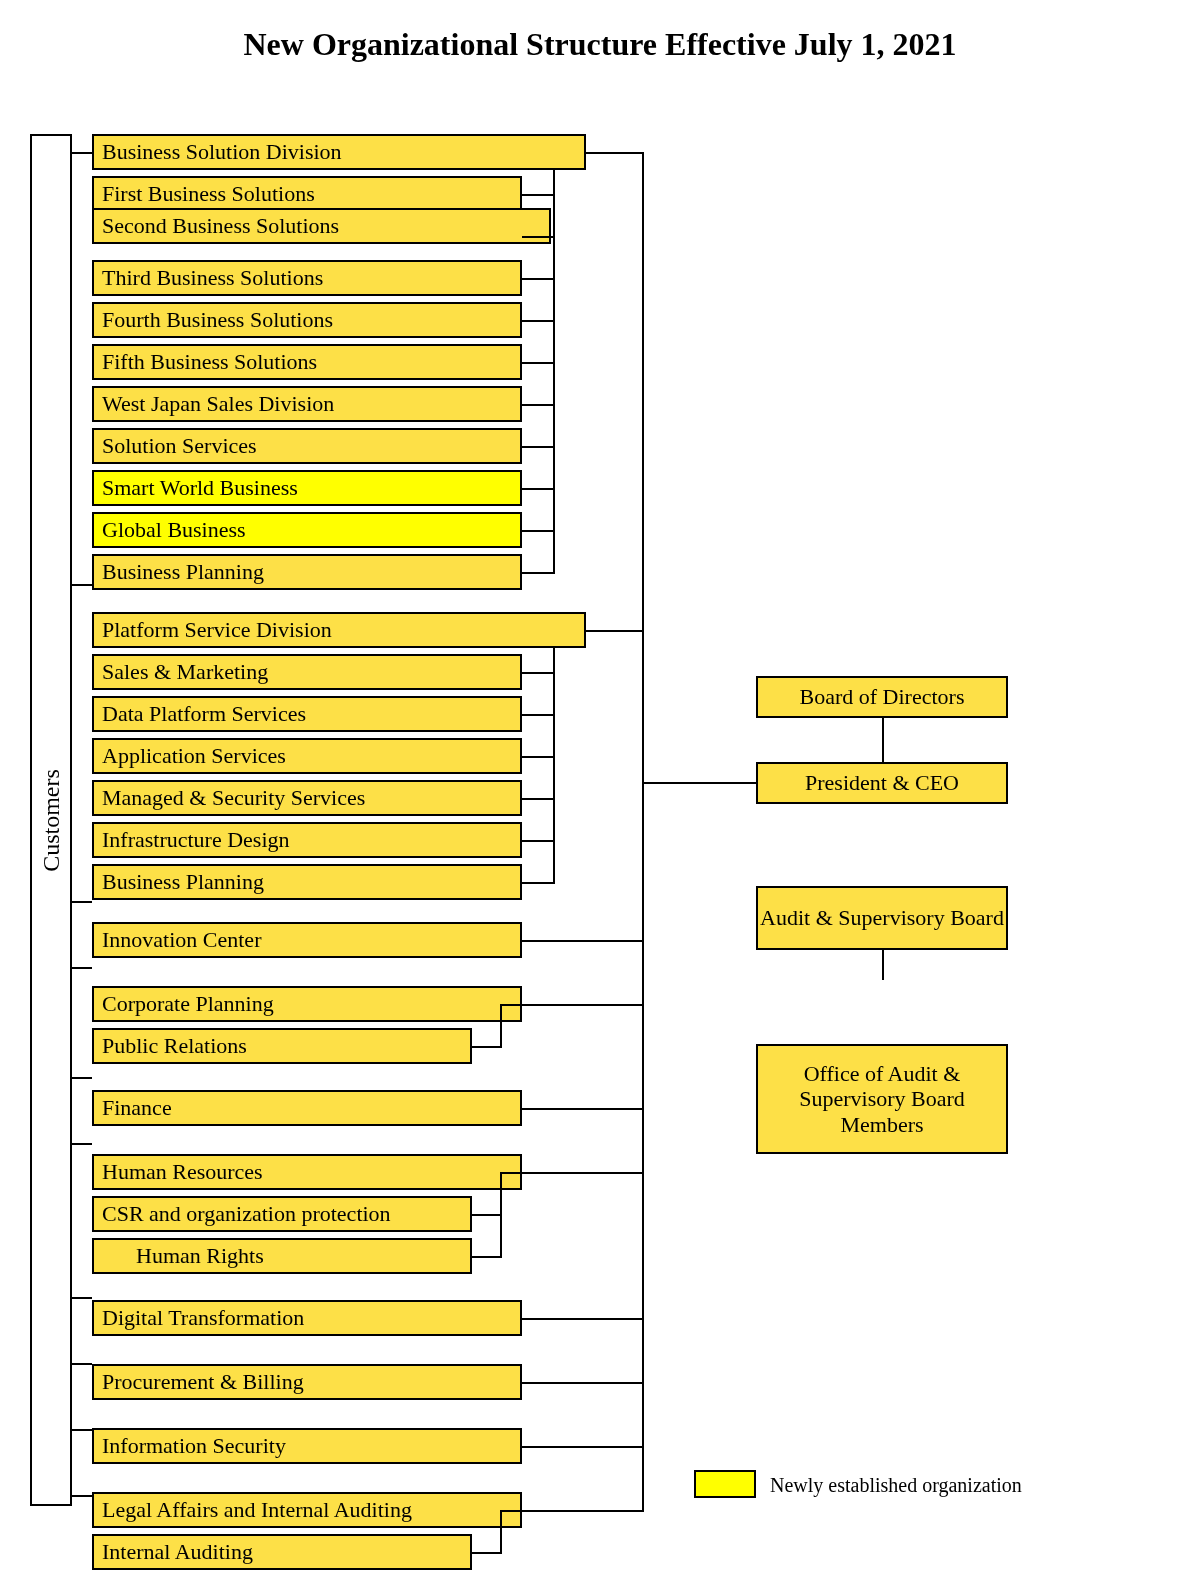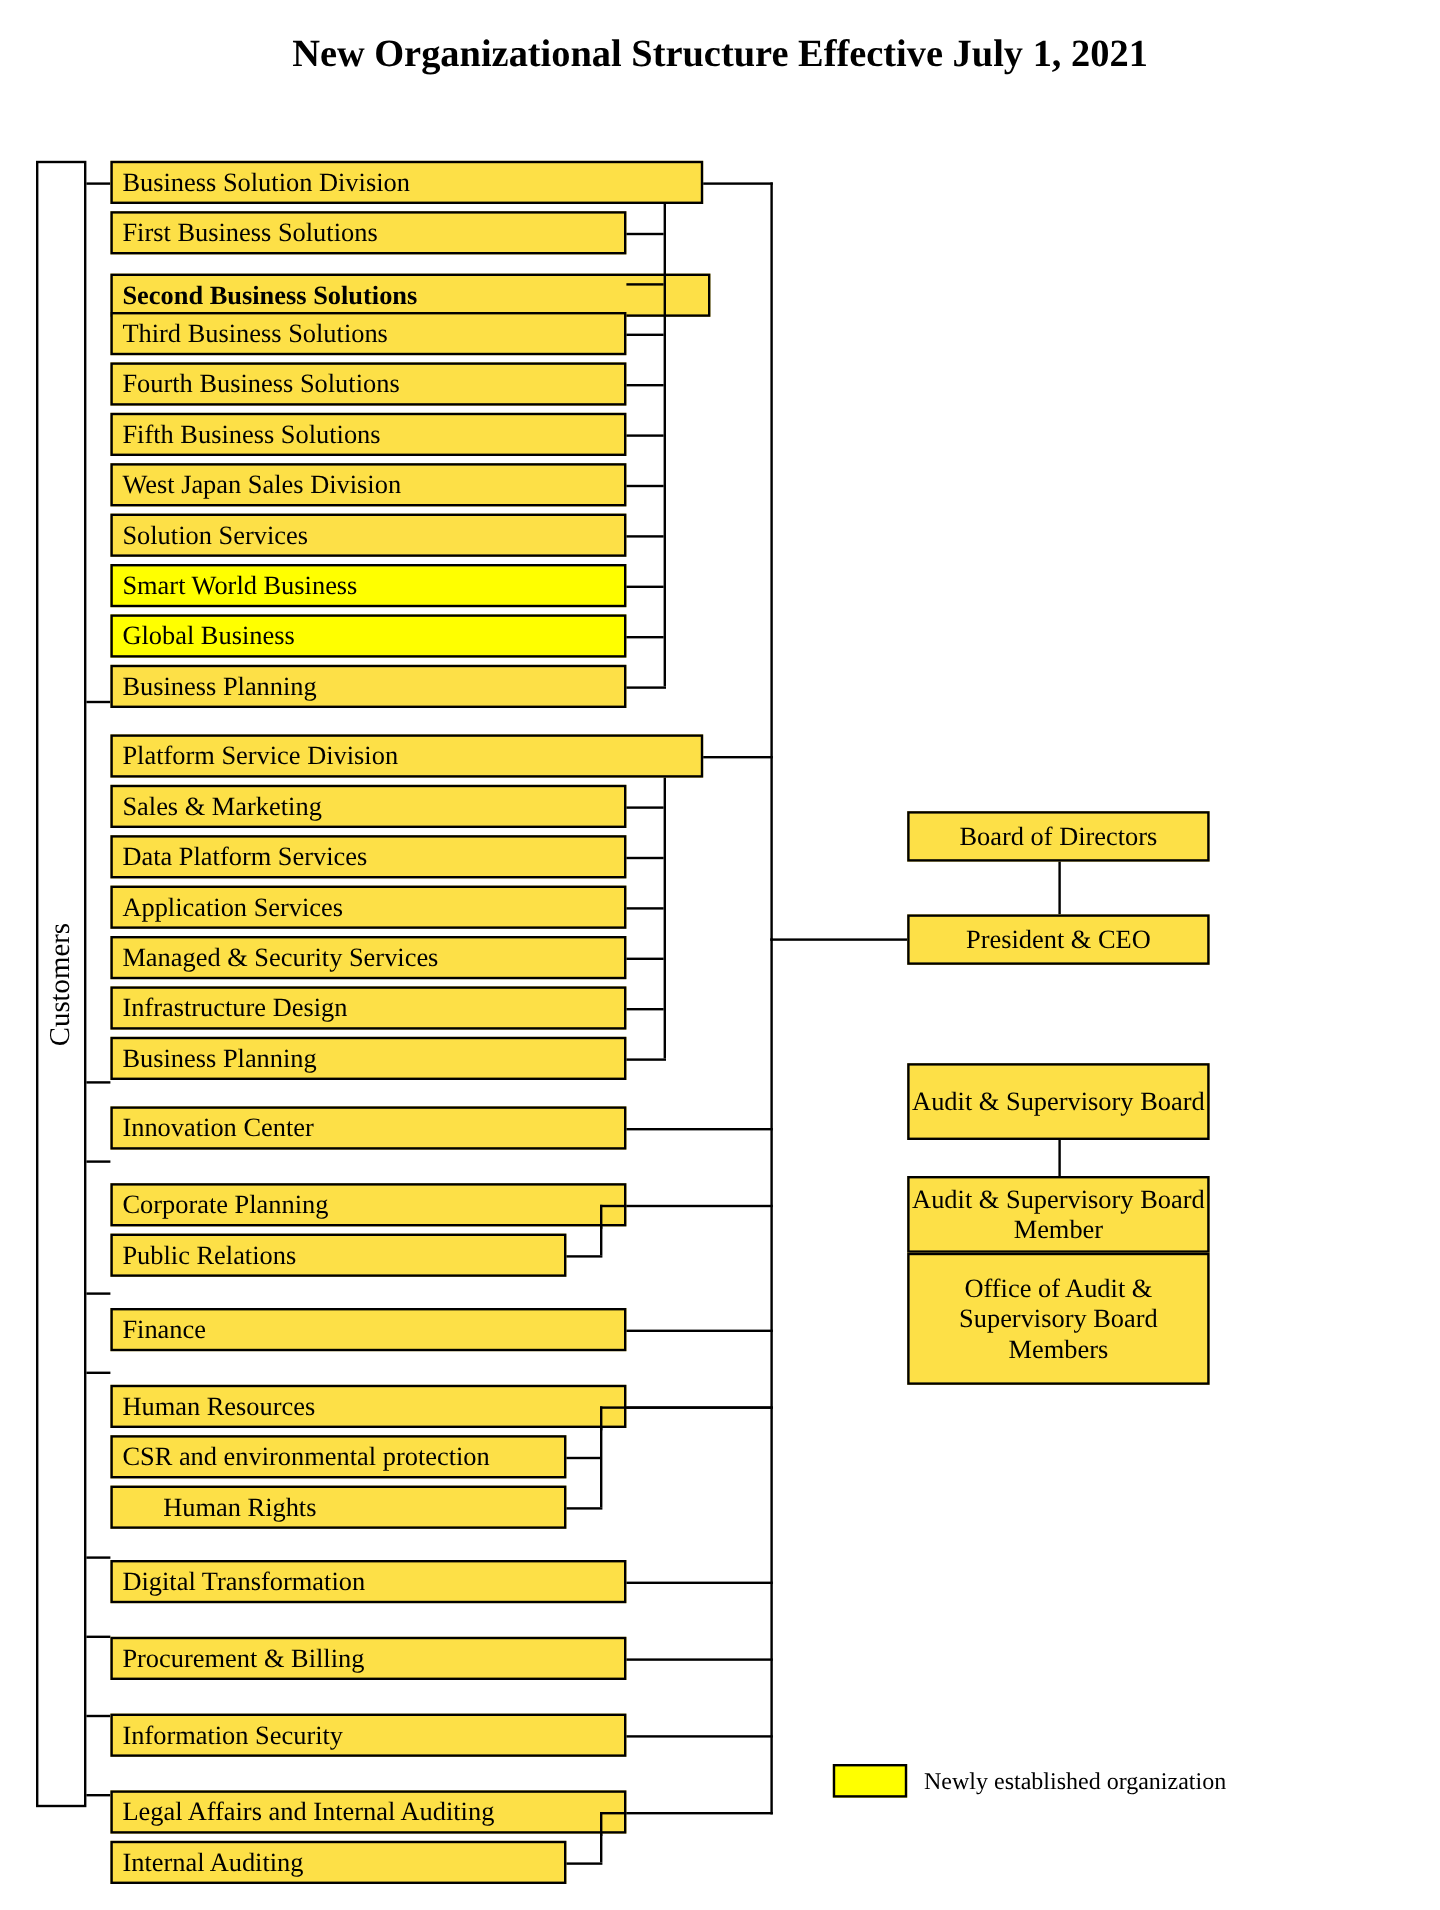--- a/index.html
+++ b/index.html
@@ -94,21 +94,21 @@
   <div class="hline" style="left:72px; top:1077px; width:20px;"></div>
   <div class="hline" style="left:72px; top:1143px; width:20px;"></div>
   <div class="hline" style="left:72px; top:1297px; width:20px;"></div>
   <div class="hline" style="left:72px; top:1363px; width:20px;"></div>
   <div class="hline" style="left:72px; top:1429px; width:20px;"></div>
   <div class="hline" style="left:72px; top:1495px; width:20px;"></div>
 
   <div class="box" style="left:92px; top:134px; width:494px;">Business Solution Division</div>
 
   <div class="box" style="left:92px; top:176px; width:430px;">First Business Solutions</div>
-  <div class="box" style="left:92px; top:228px; width:500px;font-weight:bold;">Second Business Solutions</div>
+  <div class="box" style="left:92px; top:208px; width:459px;">Second Business Solutions</div>
   <div class="box" style="left:92px; top:260px; width:430px;">Third Business Solutions</div>
   <div class="box" style="left:92px; top:302px; width:430px;">Fourth Business Solutions</div>
   <div class="box" style="left:92px; top:344px; width:430px;">Fifth Business Solutions</div>
   <div class="box" style="left:92px; top:386px; width:430px;">West Japan Sales Division</div>
   <div class="box" style="left:92px; top:428px; width:430px;">Solution Services</div>
   <div class="box highlight" style="left:92px; top:470px; width:430px;">Smart World Business</div>
   <div class="box highlight" style="left:92px; top:512px; width:430px;">Global Business</div>
   <div class="box" style="left:92px; top:554px; width:430px;">Business Planning</div>
 
   <div class="vline" style="left:553px; top:170px; height:402px;"></div>
@@ -153,21 +153,21 @@
   <div class="vline" style="left:500px; top:1022px; height:24px;"></div>
   <div class="hline" style="left:472px; top:1046px; width:30px;"></div>
   <div class="vline" style="left:500px; top:1004px; height:20px;"></div>
   <div class="hline" style="left:500px; top:1004px; width:22px;"></div>
   <div class="hline" style="left:522px; top:1004px; width:122px;"></div>
 
   <div class="box" style="left:92px; top:1090px; width:430px;">Finance</div>
   <div class="hline" style="left:522px; top:1108px; width:122px;"></div>
 
   <div class="box" style="left:92px; top:1154px; width:430px;">Human Resources</div>
-  <div class="box" style="left:92px; top:1196px; width:380px;">CSR and environmental protection</div>
+  <div class="box" style="left:92px; top:1196px; width:380px;">CSR and organization protection</div>
   <div class="box" style="left:92px; top:1238px; width:380px;padding-left:42px;">Human Rights</div>
   <div class="vline" style="left:500px; top:1190px; height:66px;"></div>
   <div class="hline" style="left:472px; top:1214px; width:28px;"></div>
   <div class="hline" style="left:472px; top:1256px; width:30px;"></div>
   <div class="hline" style="left:500px; top:1172px; width:144px;"></div>
   <div class="vline" style="left:500px; top:1172px; height:20px;"></div>
 
   <div class="hline" style="left:522px; top:1172px; width:122px;"></div>
 
   <div class="box" style="left:92px; top:1300px; width:430px;">Digital Transformation</div>
@@ -190,18 +190,17 @@
   <div class="vline" style="left:642px; top:782px; height:730px;"></div>
 
   <div class="hline" style="left:642px; top:782px; width:114px;"></div>
 
   <div class="box center" style="left:756px; top:676px; width:252px; height:42px;">Board of Directors</div>
   <div class="vline" style="left:882px; top:718px; height:44px;"></div>
   <div class="box center" style="left:756px; top:762px; width:252px; height:42px;">President &amp; CEO</div>
 
   <div class="box center tall" style="left:756px; top:886px; width:252px; height:64px;">Audit &amp; Supervisory Board</div>
   <div class="vline" style="left:882px; top:950px; height:30px;"></div>
-  <div class="box center tall" style="left:756px; top:980px; width:252px; height:64px;">Audit &amp; Supervisory Board Member</div>
   <div class="box center tall" style="left:756px; top:1044px; width:252px; height:110px; padding:0 10px;">Office of Audit &amp; Supervisory Board Members</div>
 
   <div class="legend-sw" style="left:694px; top:1470px; width:62px; height:28px;"></div>
   <div class="legend-text" style="left:770px; top:1474px;">Newly established organization</div>
 </div>
 
 </body></html>

